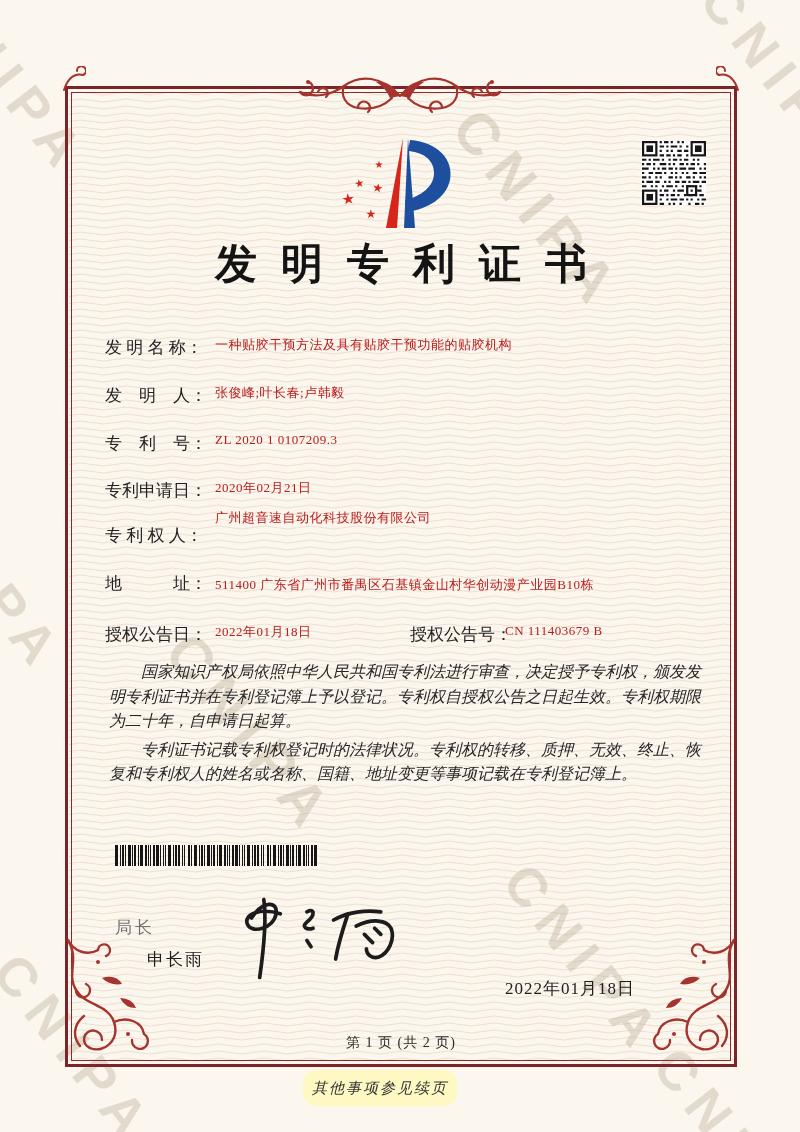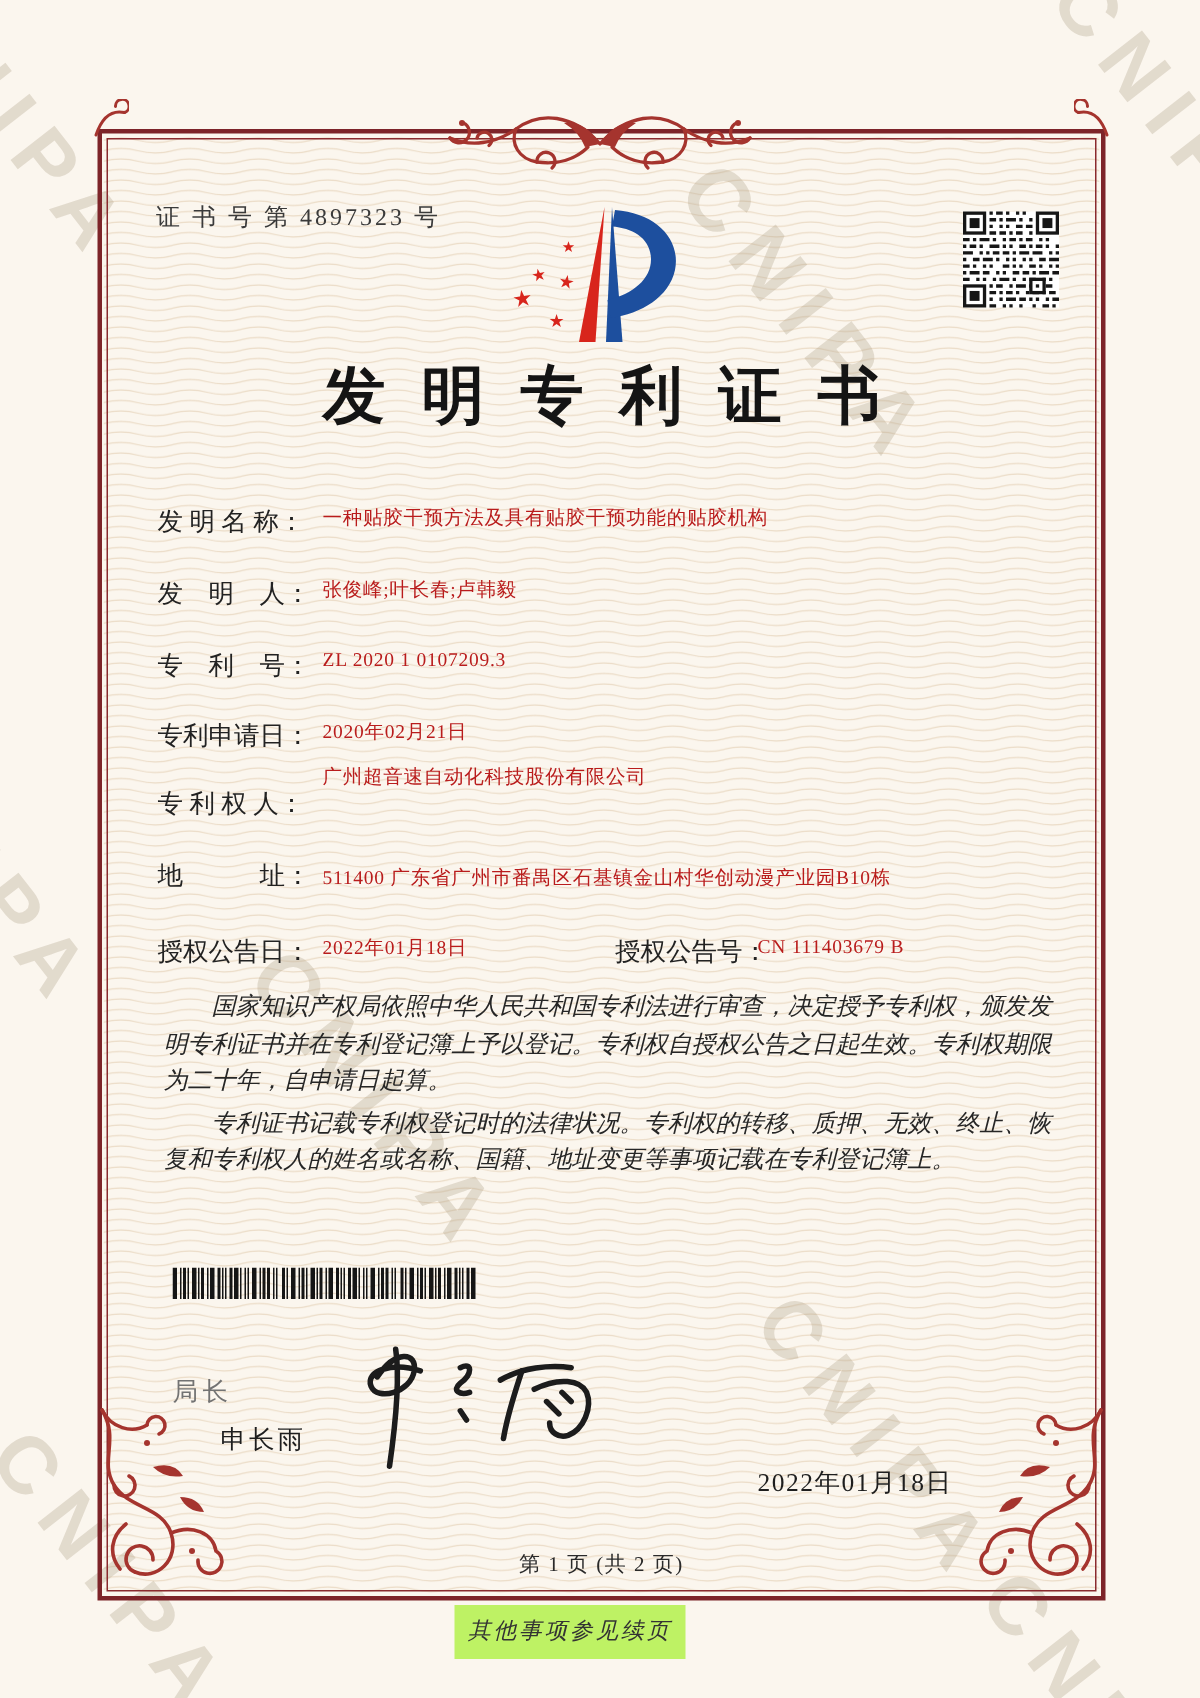--- a/index.html
+++ b/index.html
@@ -31,22 +31,22 @@
   .body-text p{margin:4px;text-indent:2em;}
   .barcode{left:115px;top:845px;}
   .sig-title{left:115px;top:916px;font-family:Liberation Sans, sans-serif;
              font-size:17px;color:#737373;letter-spacing:3px;}
   .sig-name{left:115px;top:948px;font-family:"Liberation Sans","DejaVu Sans",sans-serif;
             font-size:17px;color:#1e1e1e;letter-spacing:2px;margin-left:32px;}
   .sig-script{left:233px;top:895px;}
   .grant-date-line{left:505px;top:977px;font-size:17px;letter-spacing:1px;color:#1e1e1e;}
   .page-info{left:65px;top:1034px;width:672px;text-align:center;font-size:14px;
              letter-spacing:1px;color:#2a2a2a;}
-  .note-box{left:303px;top:1070px;width:154px;height:36px;background:#bef264;text-align:center;
-            line-height:36px;font-size:15px;font-style:italic;letter-spacing:2px;color:#333;z-index:5;}
+  .note-box{left:303px;top:1070px;width:154px;height:36px;background:#fef9c3;text-align:center;
+            line-height:36px;font-size:15px;font-style:italic;letter-spacing:2px;color:#333;z-index:5;border-radius:13px;}
 </style>
 </head>
 <body>
 
 <div class="page">
 
   <svg class="guilloche" xmlns="http://www.w3.org/2000/svg">
     <defs>
       <pattern id="wave" width="46" height="7" patternUnits="userSpaceOnUse">
         <path d="M0,3.5 Q11.5,0.5 23,3.5 T46,3.5" fill="none" stroke="#dcc3a2" stroke-width="0.8"></path>
@@ -136,21 +136,20 @@
       <path d="M23,9 a4.5,4.5 0 1,0 -6,-4"></path>
     </g>
   </svg>
   <svg class="orn" style="left:716px;top:66px;transform:scaleX(-1)" width="26" height="26" viewBox="0 0 26 26" xmlns="http://www.w3.org/2000/svg">
     <g fill="none" stroke="#a5342e" stroke-width="2" stroke-linecap="round">
       <path d="M4,24 C8,12 14,7 23,9"></path>
       <path d="M23,9 a4.5,4.5 0 1,0 -6,-4"></path>
     </g>
   </svg>
 
-  <div class="ct cert-no">证 书 号 第 4897323 号</div>
 
   <svg class="ct logo" width="130" height="105" viewBox="0 0 130 105" xmlns="http://www.w3.org/2000/svg">
     <polygon points="70,10 64,100 53,100" fill="#d8251c"></polygon>
     <polygon points="75,10 82,100 71,100" fill="#1d4f9e"></polygon>
     <path d="M77,12 C105,14 121,32 117,52 C113,70 95,81 74,84 L72,72 C89,68 101,58 101,45 C101,31 89,24 75,23 Z" fill="#1d4f9e"></path>
     <g fill="#d8251c" font-family="'DejaVu Sans',sans-serif" text-anchor="middle">
       <text x="46" y="40" font-size="10">★</text>
       <text x="27" y="59" font-size="11" transform="rotate(-12 27 59)">★</text>
       <text x="44" y="64" font-size="12" transform="rotate(10 44 64)">★</text>
       <text x="16" y="76" font-size="15" transform="rotate(-8 16 76)">★</text>

